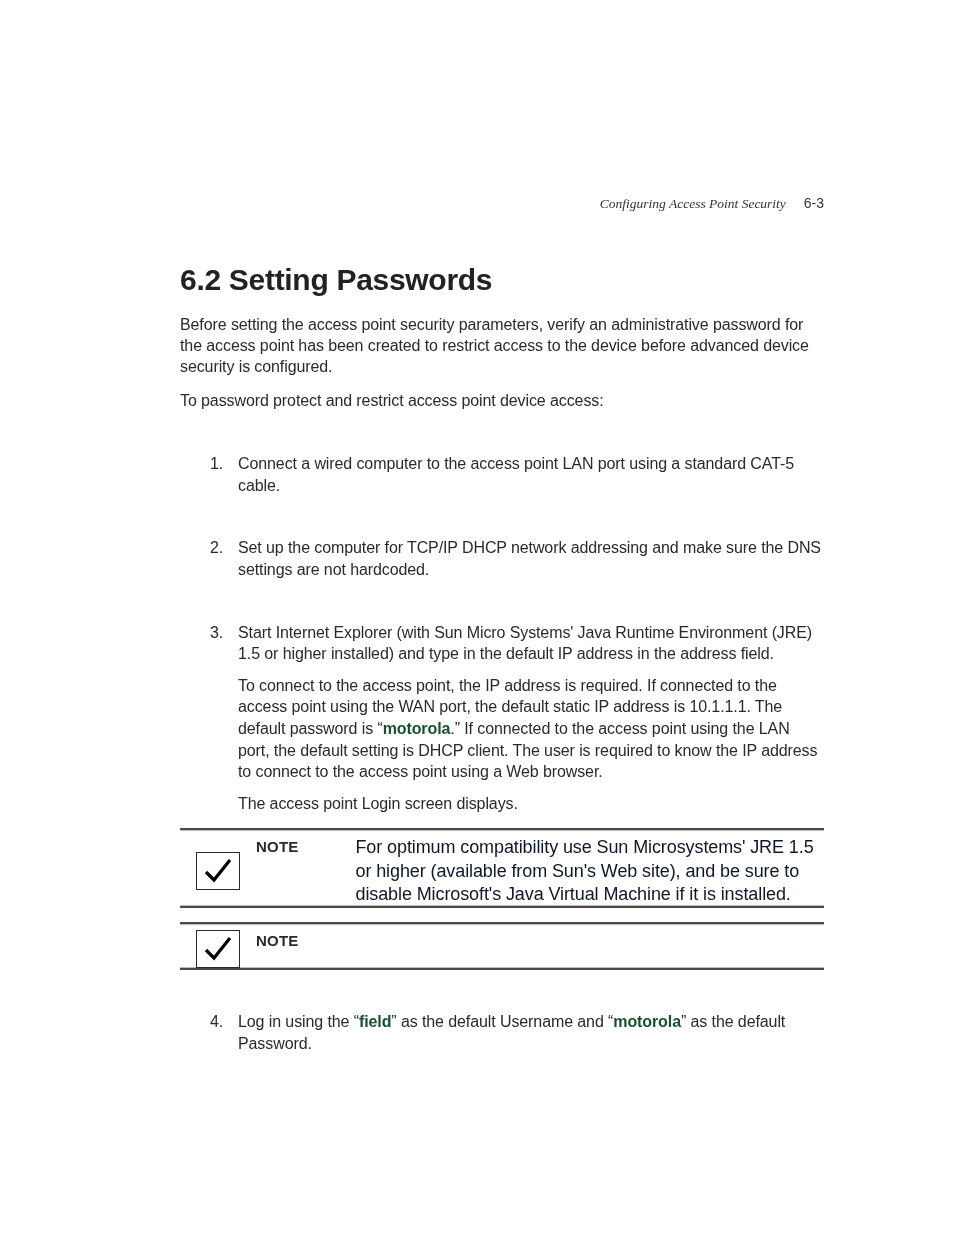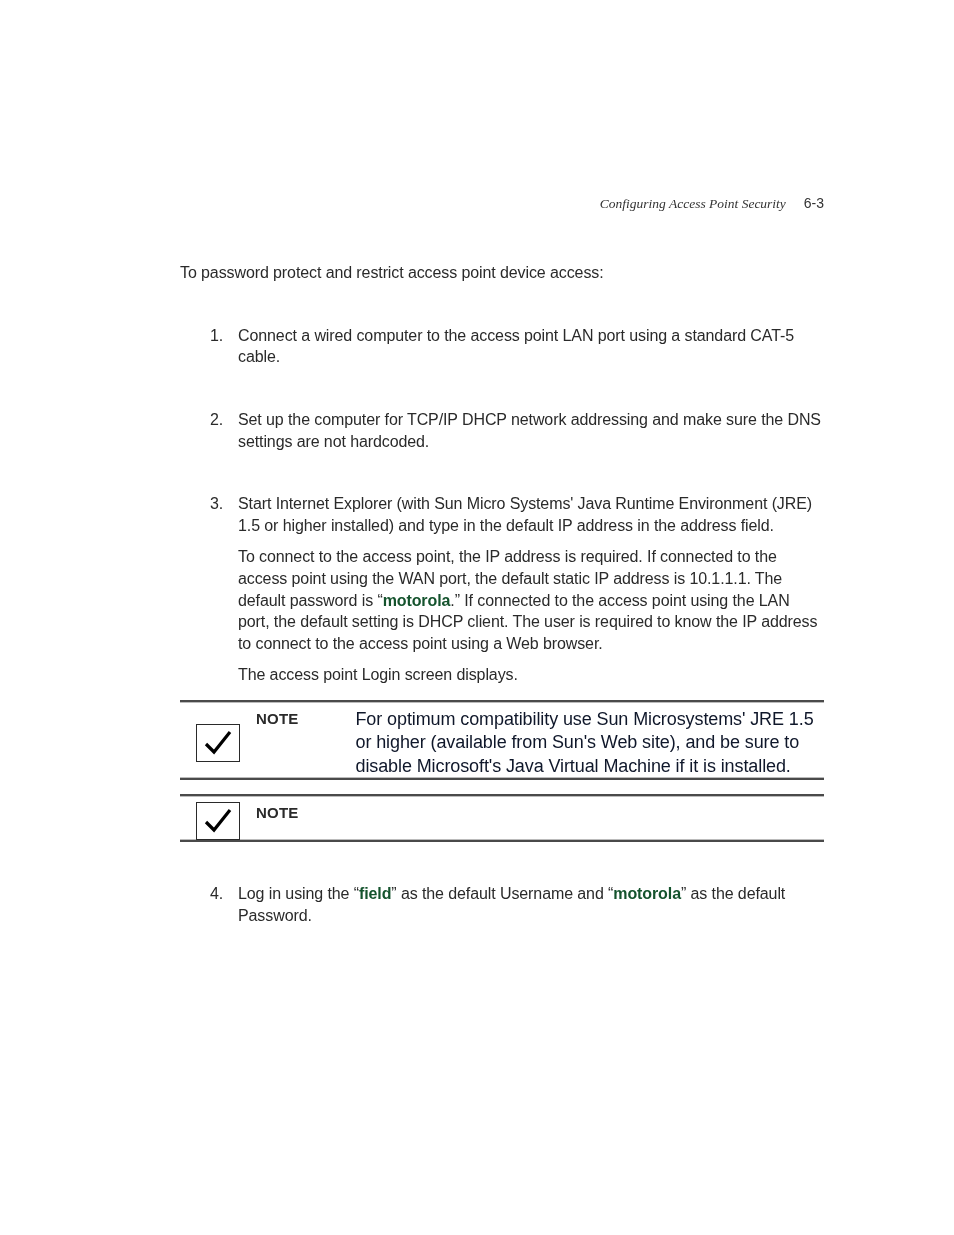--- a/index.html
+++ b/index.html
@@ -133,21 +133,26 @@
 
 <div class="page">
 
   <div class="running-header">
     <span class="title">Configuring Access Point Security</span>
     <span class="pagenum">6-3</span>
   </div>
 
   <div class="content">
 
+    <h2 class="section-heading">
+      <span>6.2</span>
+      <span>Setting Passwords</span>
+    </h2>
 
+    <p class="body">Before setting the access point security parameters, verify an administrative password for the access point has been created to restrict access to the device before advanced device security is configured.</p>
     <p class="body">To password protect and restrict access point device access:</p>
 
     <ol class="steps">
       <li>
         <span>Connect a wired computer to the access point LAN port using a standard CAT-5 cable.</span>
       </li>
       <li>
         <span>Set up the computer for TCP/IP DHCP network addressing and make sure the DNS settings are not hardcoded.</span>
       </li>
       <li>

